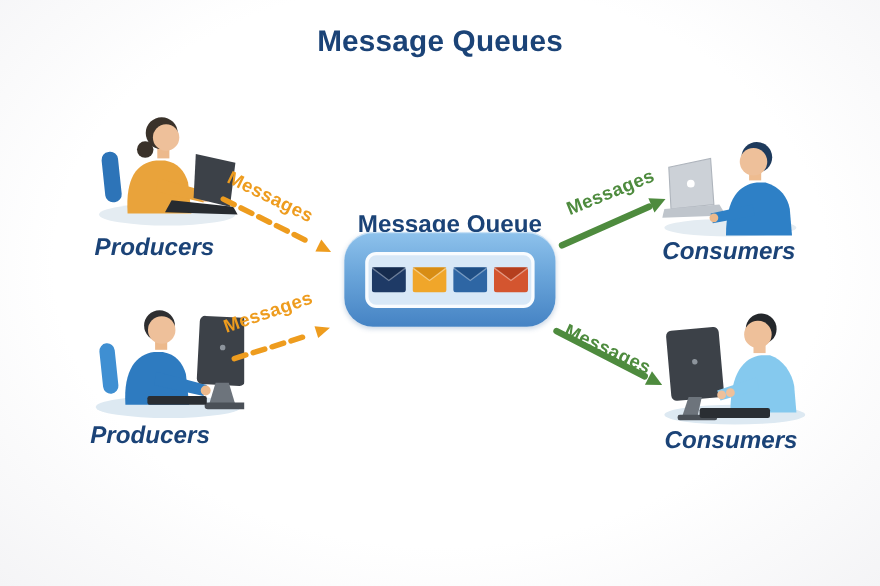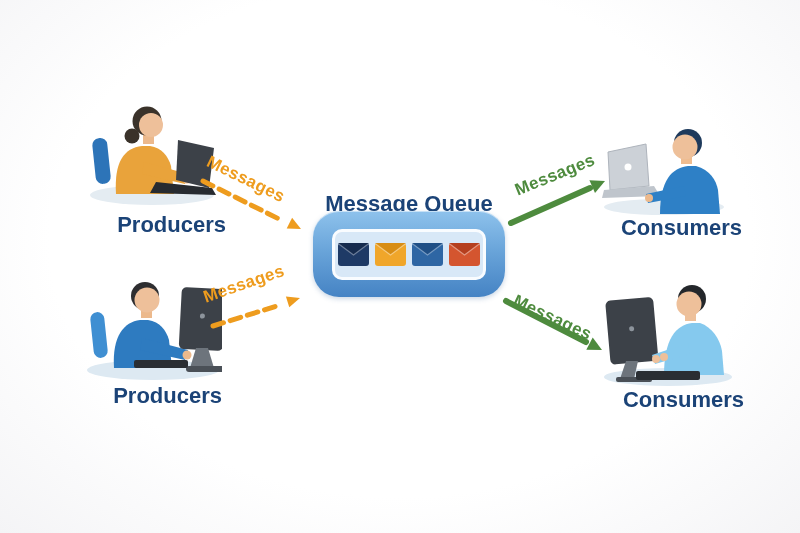--- a/index.html
+++ b/index.html
@@ -10,22 +10,22 @@
   }
   .title{
     position:absolute;left:0;top:22px;width:800px;text-align:center;
     font-size:27px;font-weight:700;color:#1b4377;letter-spacing:.2px;
   }
   .queue-label{
     position:absolute;left:309px;top:174px;width:200px;text-align:center;
     font-size:22px;font-weight:700;color:#1b4377;margin-top:17px;
   }
   .entity-label{
-    position:absolute;width:140px;text-align:right;
-    font-size:22px;font-weight:700;color:#1b4377;
+    position:absolute;width:140px;text-align:left;
+    font-size:22px;font-weight:700;color:#1b4377;font-style:italic;
   }
   .lbl-prod1{left:86px;top:212px;}
   .lbl-prod2{left:82px;top:383px;}
   .lbl-cons1{left:602px;top:215px;}
   .lbl-cons2{left:604px;top:387px;}
   .queue-box{
     position:absolute;left:313px;top:211px;width:192px;height:86px;
     border-radius:26px;
     background:linear-gradient(180deg,#8ec2ec 0%,#6aa5da 45%,#4583c4 100%);
     box-shadow:0 2px 5px rgba(70,110,160,.28), inset 0 1px 0 rgba(255,255,255,.5);
@@ -54,20 +54,21 @@
   .msg1{left:212px;top:152px;transform:rotate(26deg);transform-origin:left top;}
   .msg2{left:204px;top:288px;transform:rotate(-19deg);transform-origin:left center;}
   .msg3{left:516px;top:181px;transform:rotate(-22deg);transform-origin:left center;}
   .msg4{left:514px;top:290px;transform:rotate(25deg);transform-origin:left center;}
 </style>
 </head>
 <body>
 
 <div class="canvas">
 
+  <div class="title">Message Queues</div>
 
   <svg class="figure fig-p1" width="132" height="112" viewBox="0 0 132 112">
     <ellipse cx="64" cy="99" rx="62" ry="10" fill="#e4ecf2"></ellipse>
     <rect x="6" y="42" width="15" height="46" rx="7" fill="#2d74b8" transform="rotate(-6 13 65)"></rect>
     <circle cx="44" cy="40" r="7.5" fill="#3a322a"></circle>
     <path d="M28,98 C26,66 36,52 54,50 L62,50 C74,52 80,60 83,70 L86,98 Z" fill="#e9a33b"></path>
     <path d="M56,66 L100,78 L97,88 L54,78 Z" fill="#e9a33b"></path>
     <circle cx="99" cy="83" r="4.5" fill="#ecb98c"></circle>
     <rect x="55" y="36" width="11" height="12" fill="#ecb98c"></rect>
     <circle cx="59" cy="25" r="14.5" fill="#3a322a"></circle>

